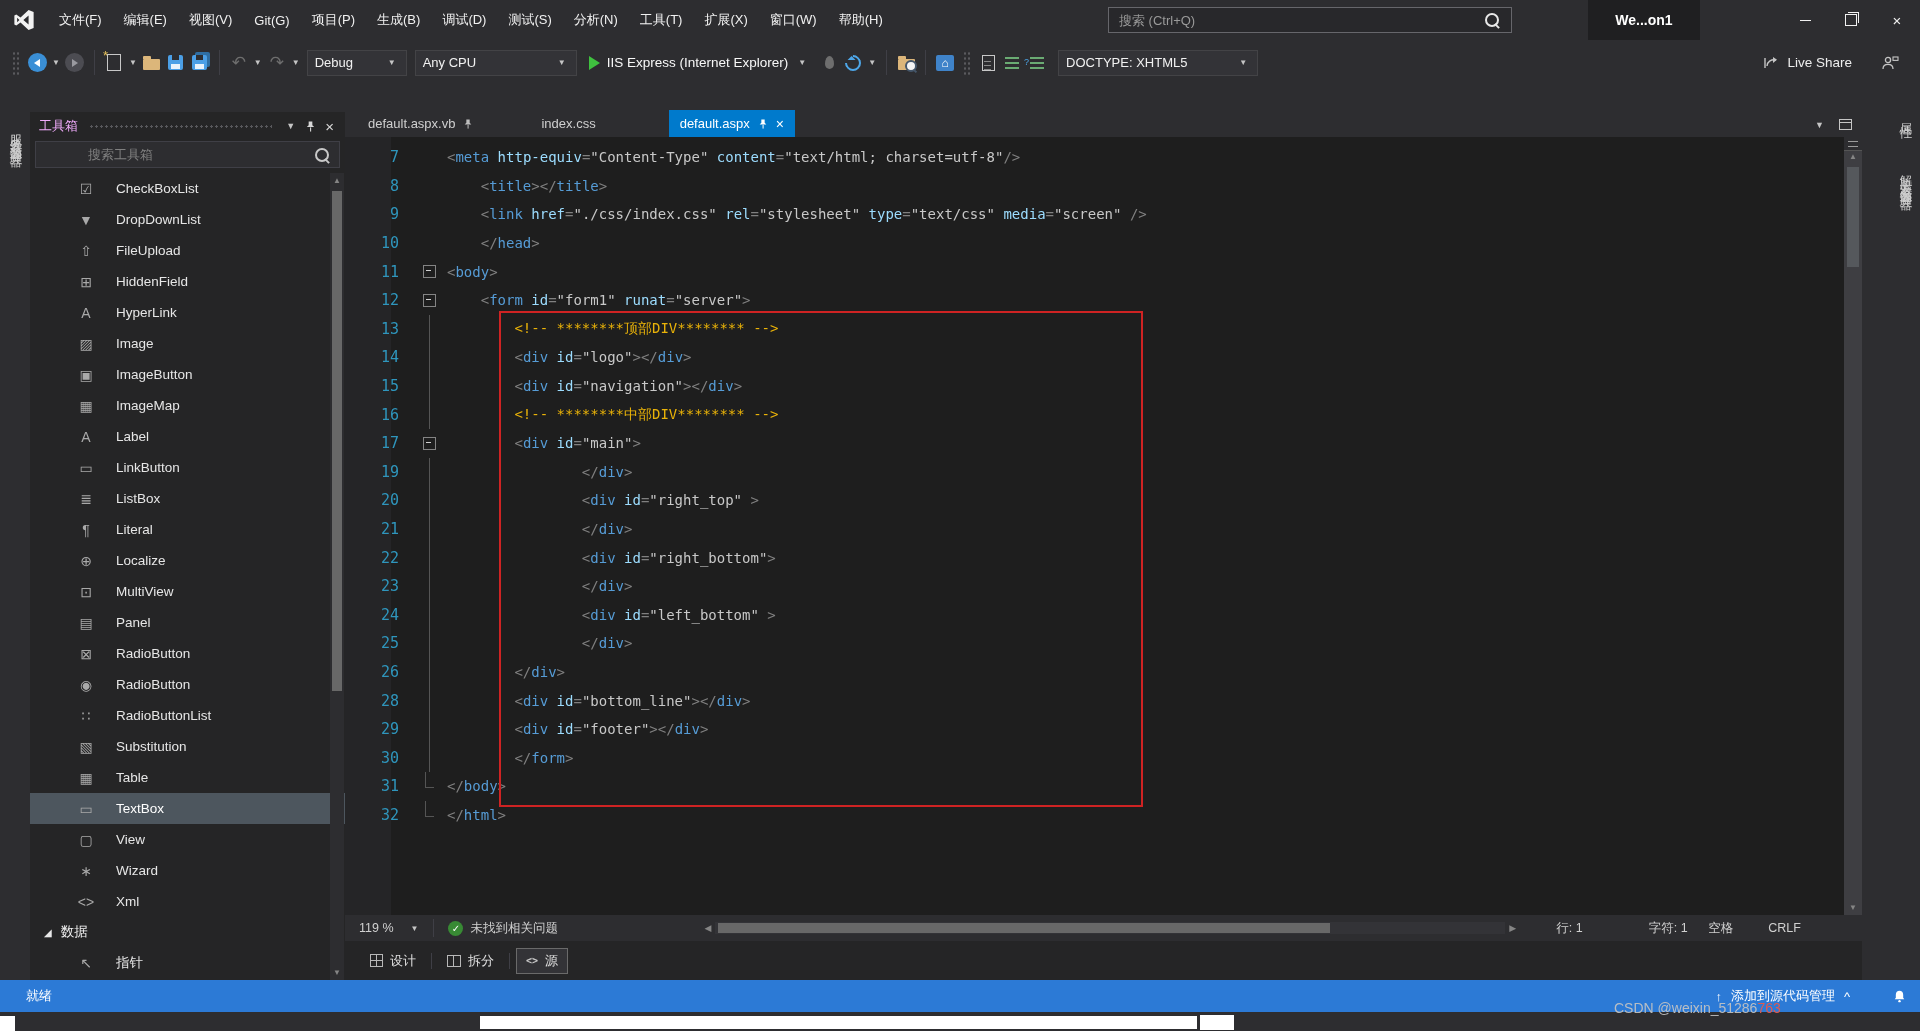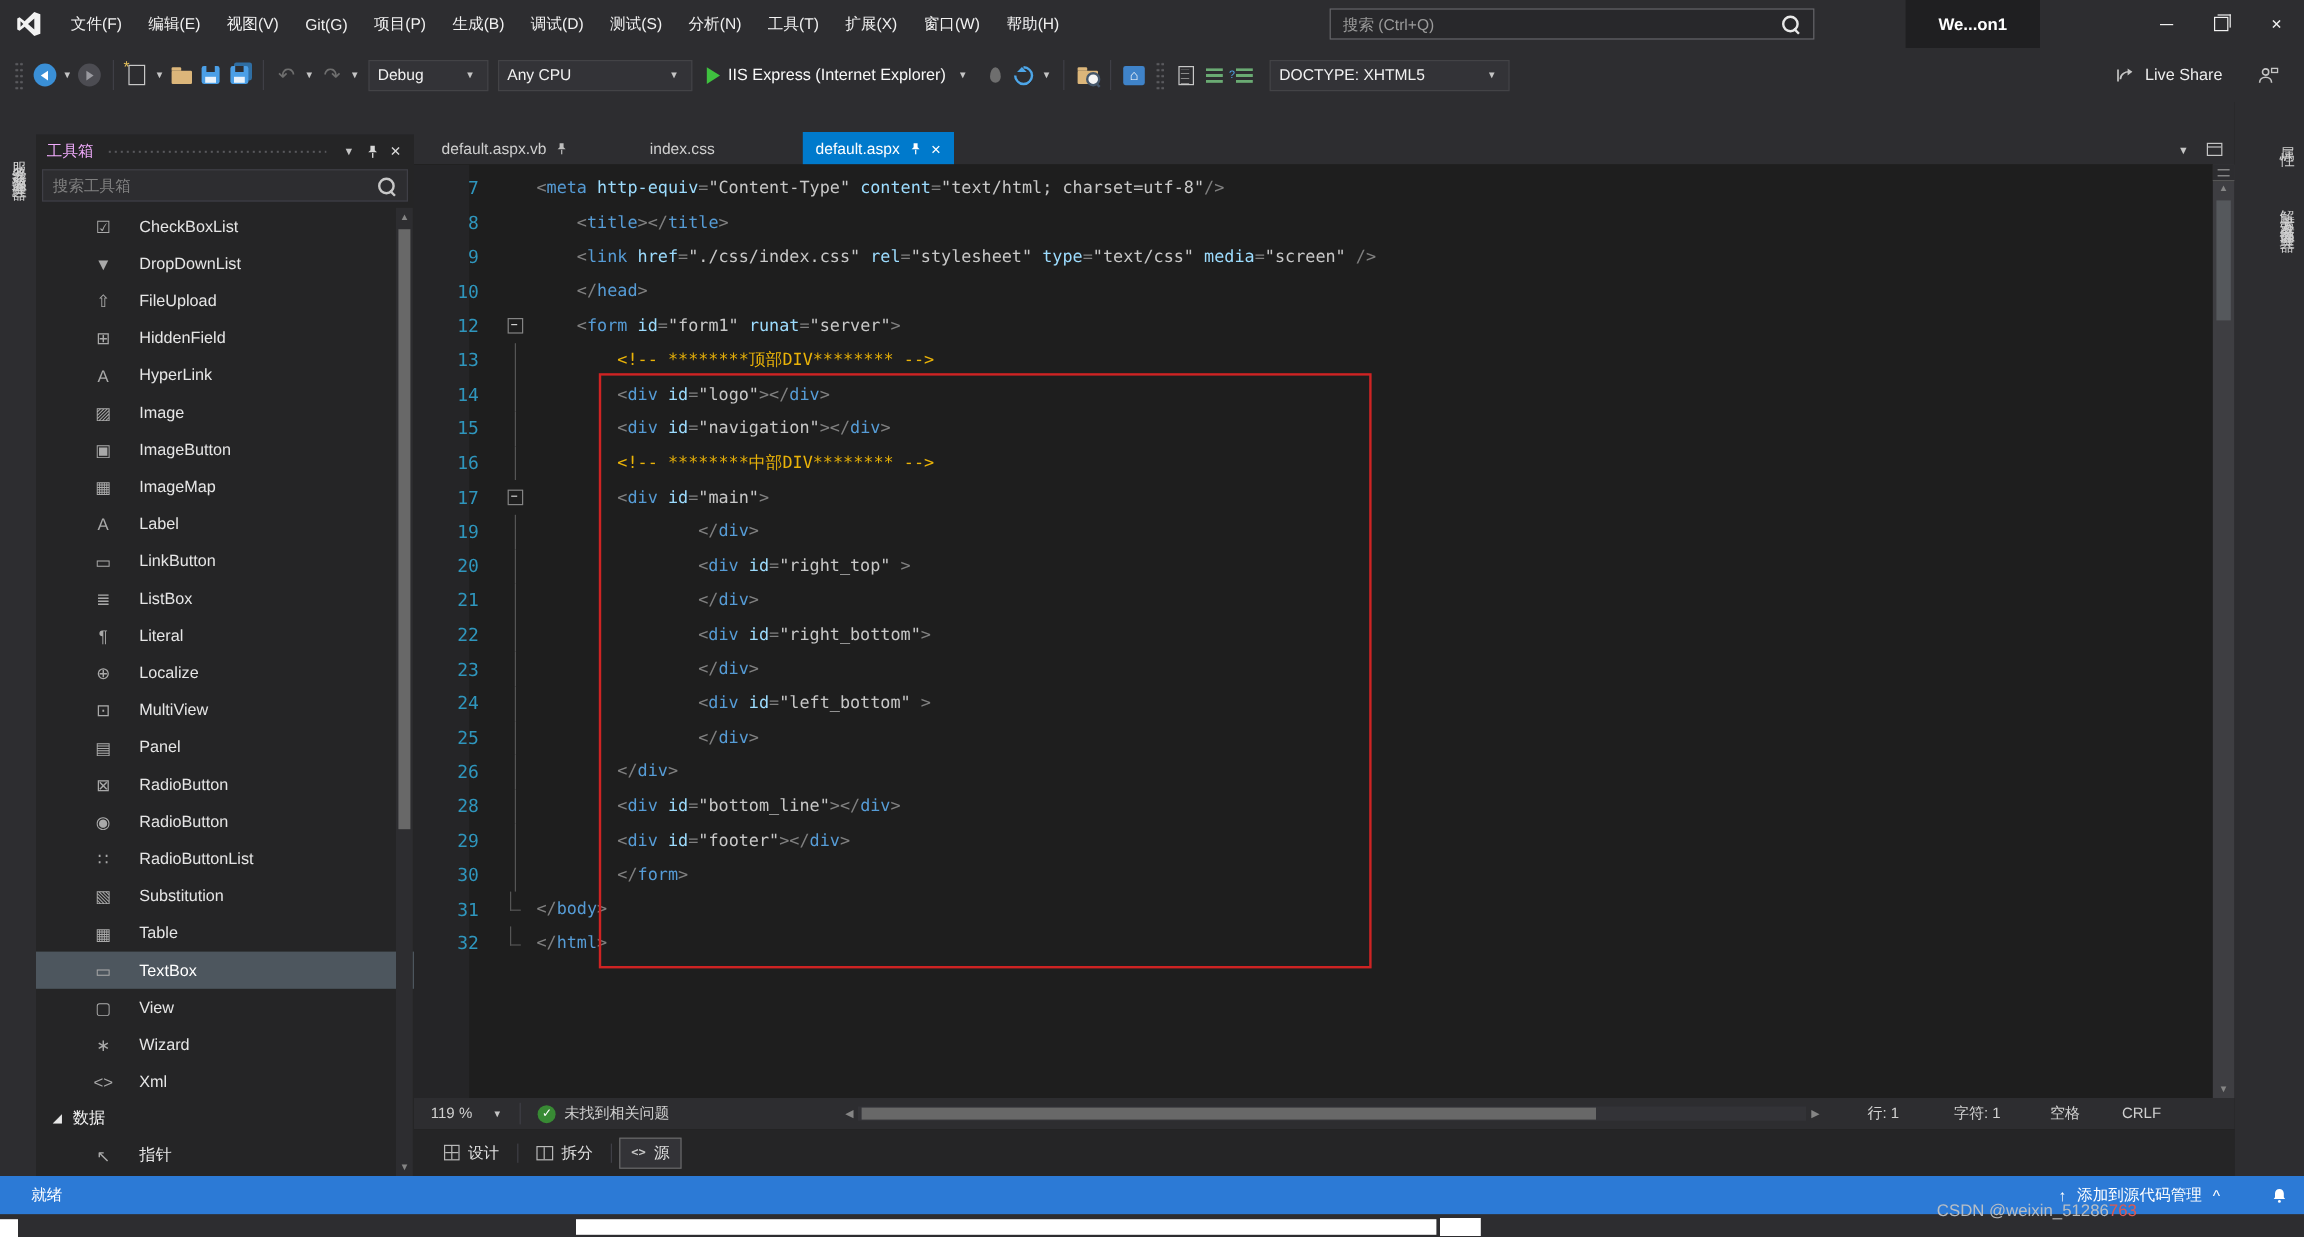--- a/index.html
+++ b/index.html
@@ -70,21 +70,21 @@
   #rs-sol{position:absolute;top:80px;left:7px;}
 
   
   #toolbox{position:absolute;left:30px;top:27px;width:315px;bottom:0;background:#252526;display:flex;flex-direction:column;}
   .tbx-head{height:28px;display:flex;align-items:center;padding:0 9px;gap:7px;flex:none;}
   .tbx-title{font-size:13px;color:#f0abfc;white-space:nowrap;}
   .dotgrip{flex:1;height:5px;background-image:radial-gradient(circle,#58585c 1px,transparent 1.2px);background-size:5px 5px;margin:0 4px;}
   .tbx-head .caret{font-size:9px;}
   .xbtn{color:#d8d8d8;font-size:15px;line-height:1;padding:0 2px;}
   .tbx-search{height:25px;margin:1px 5px 3px 5px;background:#2d2d30;border:1px solid #3f3f46;display:flex;align-items:center;padding:0 8px;flex:none;}
-  .tbx-search .ph{flex:1;color:#808080;font-size:13px;}
+  .tbx-search .ph{flex:1;color:#808080;font-size:13px;margin-left:44px;}
   .tbx-search .i-mag{border-color:#c8c8c8;margin-right:2px;}
   .tbx-search .i-mag::after{background:#c8c8c8;}
   .tbx-list{flex:1;position:relative;overflow:hidden;margin-top:2px;}
   .tbx-item{height:31px;display:flex;align-items:center;padding-left:46px;font-size:13.5px;color:#e6e6e6;white-space:nowrap;}
   .tbx-item .glyph{width:20px;text-align:center;color:#a9a9a9;font-size:14px;margin-right:20px;flex:none;}
   .tbx-item.sel{background:#4d565e;color:#fff;}
   .tbx-section{height:30px;display:flex;align-items:center;padding-left:14px;font-size:13.5px;color:#f1f1f1;gap:9px;}
   .tbx-section .tri{font-size:10px;color:#e8e8e8;}
   .tbx-scroll{position:absolute;right:1px;top:0;bottom:0;width:14px;background:#2d2d30;}
   .tbx-scroll .thumb{position:absolute;left:2px;right:2px;top:18px;height:62%;background:#686868;}
@@ -127,21 +127,21 @@
   .zoomsel{display:flex;align-items:center;gap:14px;padding:0 12px 0 14px;}
   .ef-sep{width:1px;height:18px;background:#3f3f46;}
   .health{display:flex;align-items:center;gap:7px;padding:0 14px;width:160px;flex:none;}
   .i-check{width:15px;height:15px;border-radius:50%;background:#388a34;color:#fff;font-size:10px;display:flex;align-items:center;justify-content:center;flex:none;}
   .hsb{display:flex;align-items:center;margin-left:78px;flex:none;}
   .hsb .harrow{color:#858585;font-size:9px;padding:0 4px;}
   .hsb .track{width:790px;height:12px;background:#333337;position:relative;}
   .hsb .thumb{position:absolute;left:3px;top:1px;width:612px;height:10px;background:#686868;}
   .ef-right{display:flex;align-items:center;margin-left:36px;gap:0;}
   .ef-right span{display:inline-block;}
-  .ef-lin{width:72px;} .ef-col{width:80px;} .ef-spc{width:60px;} .ef-eol{width:50px;}
+  .ef-lin{width:72px;} .ef-col{width:80px;text-align:center;} .ef-spc{width:60px;} .ef-eol{width:50px;}
 
   .viewtabs{position:absolute;left:0;right:0;bottom:0;height:39px;background:#252526;display:flex;align-items:center;padding-left:16px;box-sizing:border-box;gap:6px;}
   .vt-btn{display:flex;align-items:center;gap:7px;font-size:13px;color:#e0e0e0;padding:3px 9px;}
   .vt-btn.active{border:1px solid #6a6a6a;background:#333337;}
   .vt-sep{width:1px;height:16px;background:#3f3f46;}
   .i-design{width:11px;height:11px;border:1px solid #b8b8b8;background:linear-gradient(#b8b8b8,#b8b8b8) 5px 0/1px 100% no-repeat,linear-gradient(#b8b8b8,#b8b8b8) 0 5px/100% 1px no-repeat;}
   .i-split{width:12px;height:10px;border:1px solid #b8b8b8;position:relative;}
   .i-split::after{content:"";position:absolute;left:5px;top:0;bottom:0;width:1px;background:#b8b8b8;}
   .i-src{font-family:"DejaVu Sans Mono",monospace;font-size:10px;color:#c8c8c8;font-weight:bold;}
 
@@ -463,20 +463,21 @@
           <span class="i-winopt"></span>
         </div>
       </div>
 
       <div class="codewrap">
         <div class="codelines">
             <div class="cl"><span class="ln">7</span><span class="fold"></span><span class="ct"><span class="tk-p">&lt;</span><span class="tk-t">meta</span><span class="tk-w"> </span><span class="tk-a">http-equiv</span><span class="tk-p">=</span><span class="tk-v">"Content-Type"</span><span class="tk-w"> </span><span class="tk-a">content</span><span class="tk-p">=</span><span class="tk-v">"text/html; charset=utf-8"</span><span class="tk-p">/&gt;</span></span></div>
             <div class="cl"><span class="ln">8</span><span class="fold"></span><span class="ct">    <span class="tk-p">&lt;</span><span class="tk-t">title</span><span class="tk-p">&gt;&lt;/</span><span class="tk-t">title</span><span class="tk-p">&gt;</span></span></div>
             <div class="cl"><span class="ln">9</span><span class="fold"></span><span class="ct">    <span class="tk-p">&lt;</span><span class="tk-t">link</span><span class="tk-w"> </span><span class="tk-a">href</span><span class="tk-p">=</span><span class="tk-v">"./css/index.css"</span><span class="tk-w"> </span><span class="tk-a">rel</span><span class="tk-p">=</span><span class="tk-v">"stylesheet"</span><span class="tk-w"> </span><span class="tk-a">type</span><span class="tk-p">=</span><span class="tk-v">"text/css"</span><span class="tk-w"> </span><span class="tk-a">media</span><span class="tk-p">=</span><span class="tk-v">"screen"</span><span class="tk-p"> /&gt;</span></span></div>
             <div class="cl"><span class="ln">10</span><span class="fold"></span><span class="ct">    <span class="tk-p">&lt;/</span><span class="tk-t">head</span><span class="tk-p">&gt;</span></span></div>
+            <div class="cl"><span class="ln">11</span><span class="fold"><span class="fbox"></span></span><span class="ct"><span class="tk-p">&lt;</span><span class="tk-t">body</span><span class="tk-p">&gt;</span></span></div>
             <div class="cl"><span class="ln">12</span><span class="fold"><span class="fbox"></span></span><span class="ct">    <span class="tk-p">&lt;</span><span class="tk-t">form</span><span class="tk-w"> </span><span class="tk-a">id</span><span class="tk-p">=</span><span class="tk-v">"form1"</span><span class="tk-w"> </span><span class="tk-a">runat</span><span class="tk-p">=</span><span class="tk-v">"server"</span><span class="tk-p">&gt;</span></span></div>
             <div class="cl"><span class="ln">13</span><span class="fold"><span class="fline"></span></span><span class="ct">        <span class="tk-c">&lt;!-- ********顶部DIV******** --&gt;</span></span></div>
             <div class="cl"><span class="ln">14</span><span class="fold"><span class="fline"></span></span><span class="ct">        <span class="tk-p">&lt;</span><span class="tk-t">div</span><span class="tk-w"> </span><span class="tk-a">id</span><span class="tk-p">=</span><span class="tk-v">"logo"</span><span class="tk-p">&gt;&lt;/</span><span class="tk-t">div</span><span class="tk-p">&gt;</span></span></div>
             <div class="cl"><span class="ln">15</span><span class="fold"><span class="fline"></span></span><span class="ct">        <span class="tk-p">&lt;</span><span class="tk-t">div</span><span class="tk-w"> </span><span class="tk-a">id</span><span class="tk-p">=</span><span class="tk-v">"navigation"</span><span class="tk-p">&gt;&lt;/</span><span class="tk-t">div</span><span class="tk-p">&gt;</span></span></div>
             <div class="cl"><span class="ln">16</span><span class="fold"><span class="fline"></span></span><span class="ct">        <span class="tk-c">&lt;!-- ********中部DIV******** --&gt;</span></span></div>
             <div class="cl"><span class="ln">17</span><span class="fold"><span class="fbox"></span></span><span class="ct">        <span class="tk-p">&lt;</span><span class="tk-t">div</span><span class="tk-w"> </span><span class="tk-a">id</span><span class="tk-p">=</span><span class="tk-v">"main"</span><span class="tk-p">&gt;</span></span></div>
             <div class="cl"><span class="ln">19</span><span class="fold"><span class="fline"></span></span><span class="ct">                <span class="tk-p">&lt;/</span><span class="tk-t">div</span><span class="tk-p">&gt;</span></span></div>
             <div class="cl"><span class="ln">20</span><span class="fold"><span class="fline"></span></span><span class="ct">                <span class="tk-p">&lt;</span><span class="tk-t">div</span><span class="tk-w"> </span><span class="tk-a">id</span><span class="tk-p">=</span><span class="tk-v">"right_top"</span><span class="tk-p"> &gt;</span></span></div>
             <div class="cl"><span class="ln">21</span><span class="fold"><span class="fline"></span></span><span class="ct">                <span class="tk-p">&lt;/</span><span class="tk-t">div</span><span class="tk-p">&gt;</span></span></div>
             <div class="cl"><span class="ln">22</span><span class="fold"><span class="fline"></span></span><span class="ct">                <span class="tk-p">&lt;</span><span class="tk-t">div</span><span class="tk-w"> </span><span class="tk-a">id</span><span class="tk-p">=</span><span class="tk-v">"right_bottom"</span><span class="tk-p">&gt;</span></span></div>

